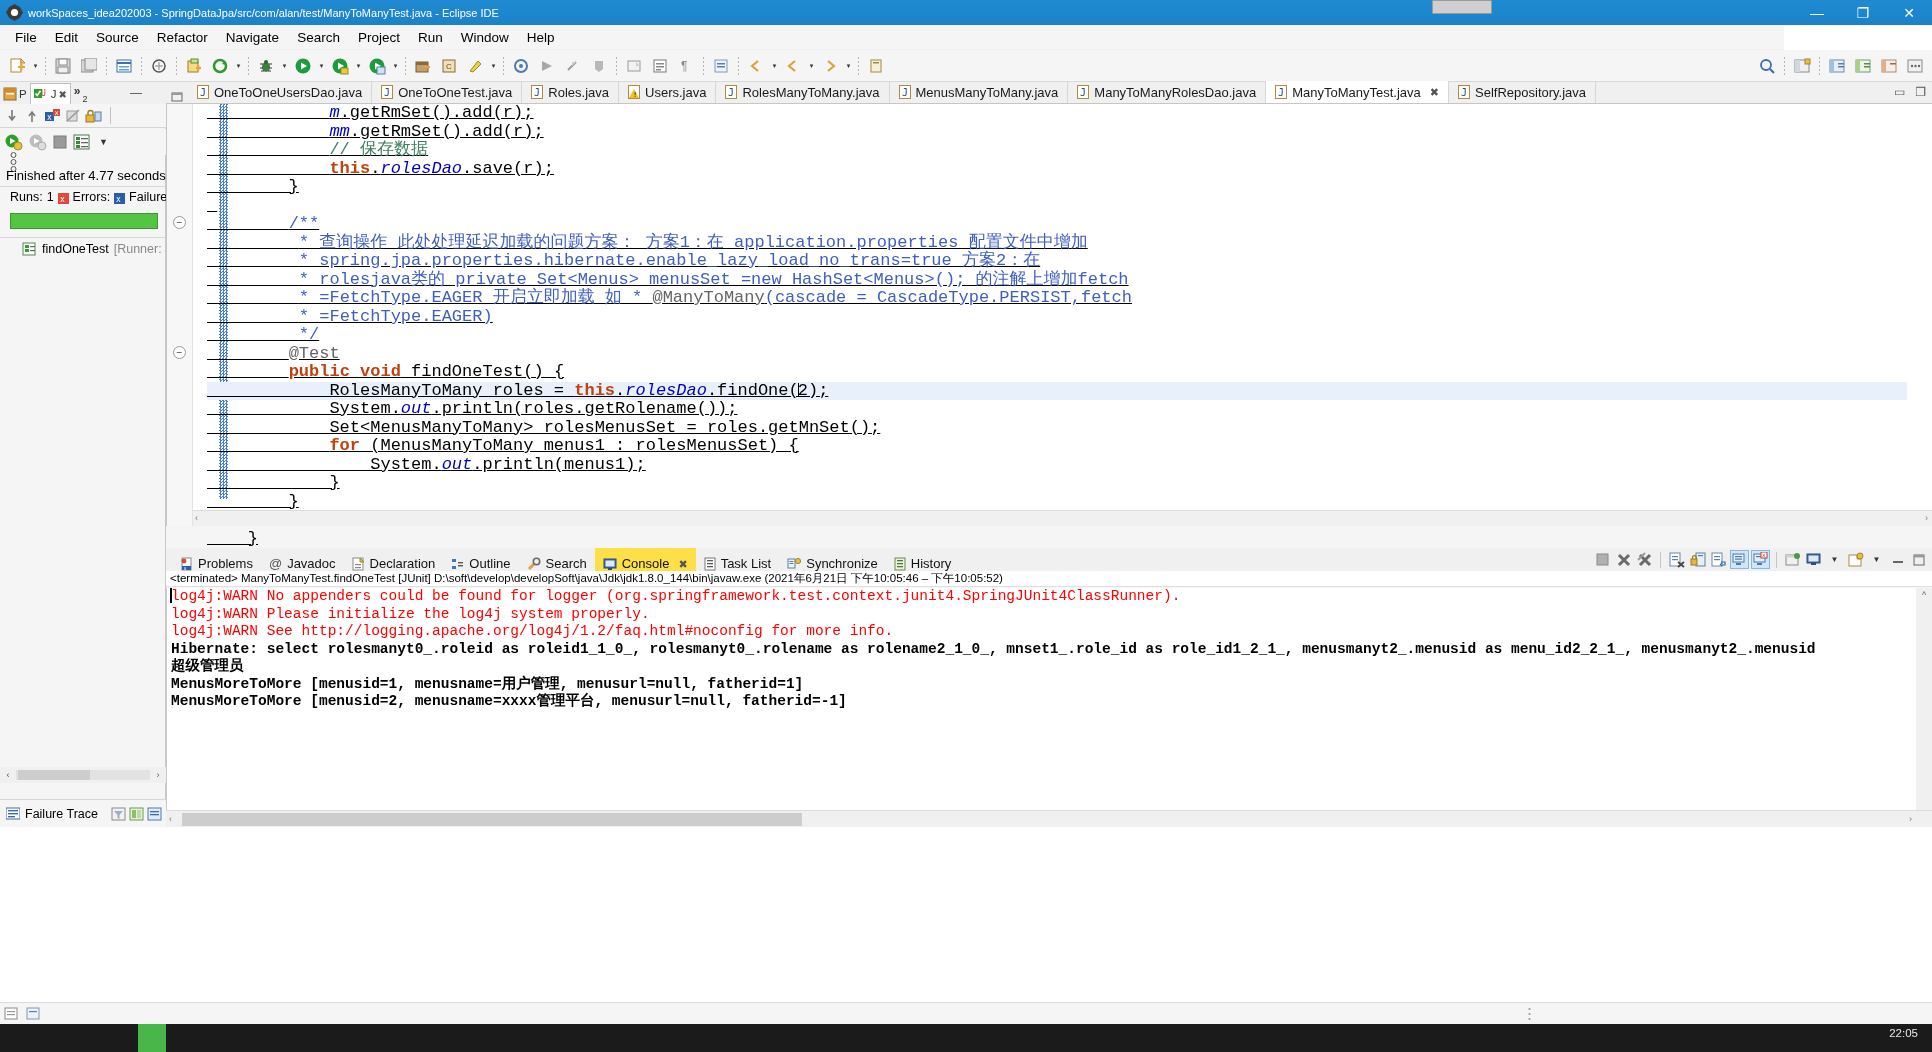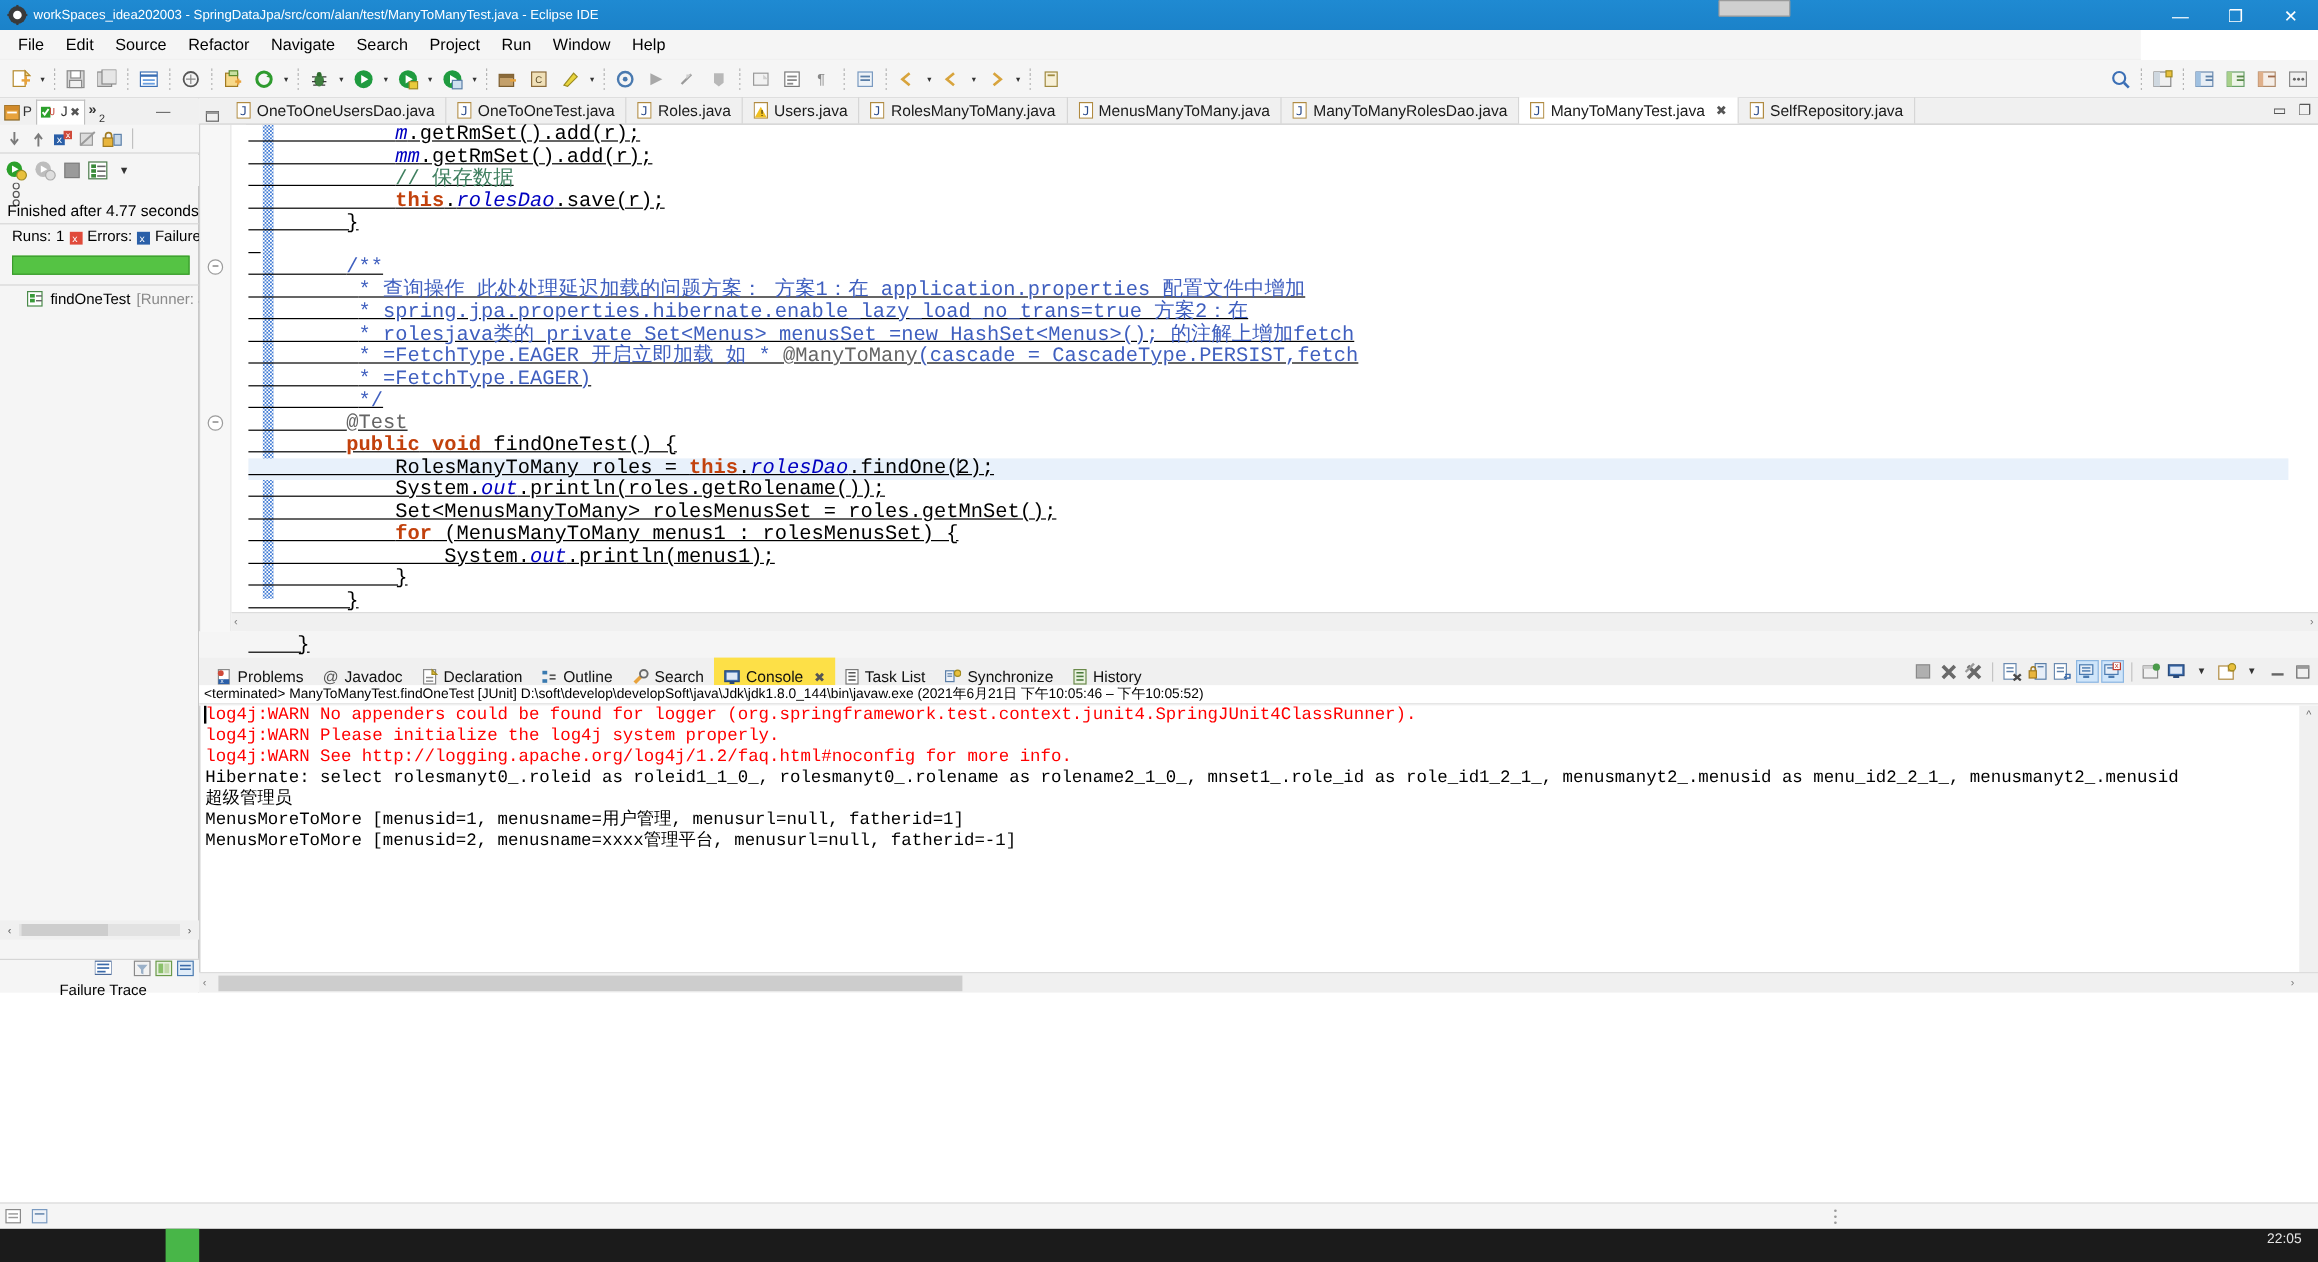--- a/index.html
+++ b/index.html
@@ -117,21 +117,20 @@
     position:absolute; left:0; bottom:44px; width:166px; height:16px; background:#f0f0f0;
     display:flex; align-items:center;
   }
   .jsb-track { position:absolute; left:16px; right:16px; top:3px; height:10px; background:#e2e2e2; }
   .jsb-thumb { position:absolute; left:18px; width:72px; top:3px; height:10px; background:#cdcdcd; }
   .jsb-arrow { width:16px; text-align:center; font-size:9px; color:#555; }
   .failure-trace {
     position:absolute; left:0; bottom:0; width:166px; height:28px;
     background:#f5f5f5; display:flex; align-items:center; padding-left:6px; gap:5px;
     border-top:1px solid #d6d6d6;
-    flex-direction:column;
   }
   .ft-label { font-size:12.5px; }
   .ft-icons { position:absolute; right:4px; display:flex; gap:3px; align-items:center; }
 
   
   .ed-tabbar {
     position:absolute; left:0; top:0; width:1766px; height:22px;
     background:#f0f0f0; display:flex; align-items:flex-end;
     border-bottom:1px solid #c6c6c6;
   }
@@ -207,21 +206,21 @@
     border-bottom:1px solid #e0e0e0;
   }
   .bp-console {
     position:absolute; left:0; top:40px; width:1766px; height:222px; background:#fff;
     font-family:"Liberation Mono", monospace; font-size:14.5px; line-height:17.5px;
     white-space:pre; overflow:hidden;
     border-left:1px solid #c8c8c8;
   }
   .con-line { padding-left:4px; height:17.5px; }
   .con-red { color:#ff0000; }
-  .con-blk { color:#000; }
+  .con-blk { color:#000;font-weight:bold; }
   .con-caret { position:absolute; left:3px; top:0px; width:2px; height:15px; background:#000; }
   .bp-vscroll {
     position:absolute; right:0; top:40px; width:16px; height:222px; background:#f0f0f0;
   }
   .bp-vs-up { text-align:center; font-size:9px; color:#666; margin-top:2px; }
   .bp-hscroll {
     position:absolute; left:0; bottom:0; width:1766px; height:17px; background:#f0f0f0;
     border-top:1px solid #dcdcdc;
   }
   .bph-arrow-l { position:absolute; left:3px; top:3px; font-size:9px; color:#777; }

